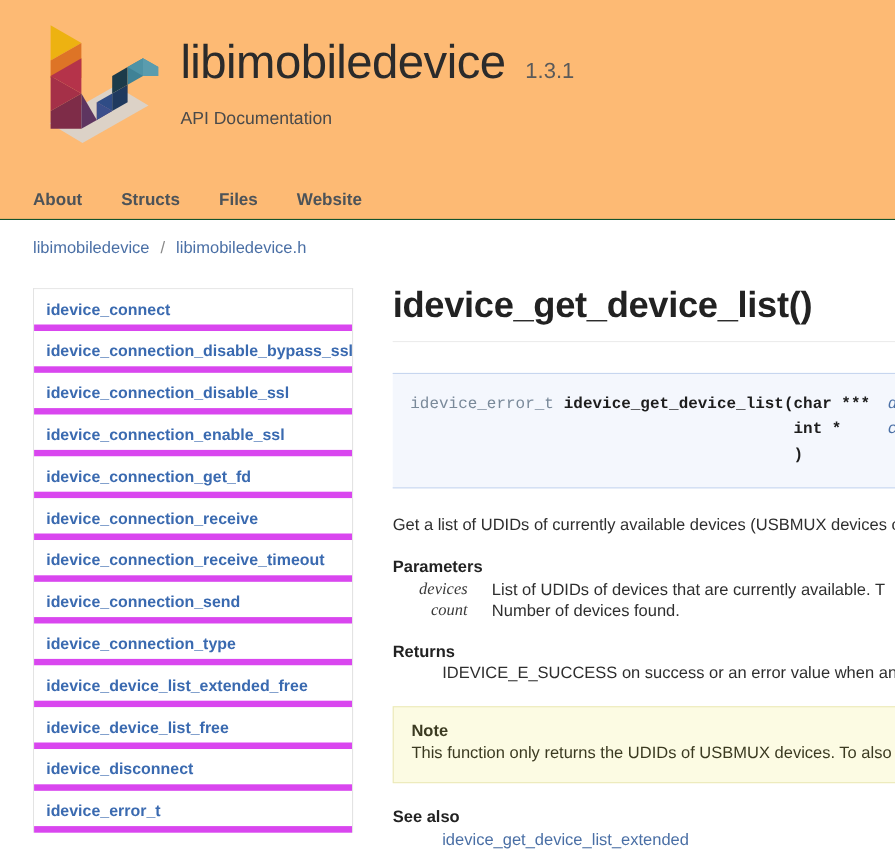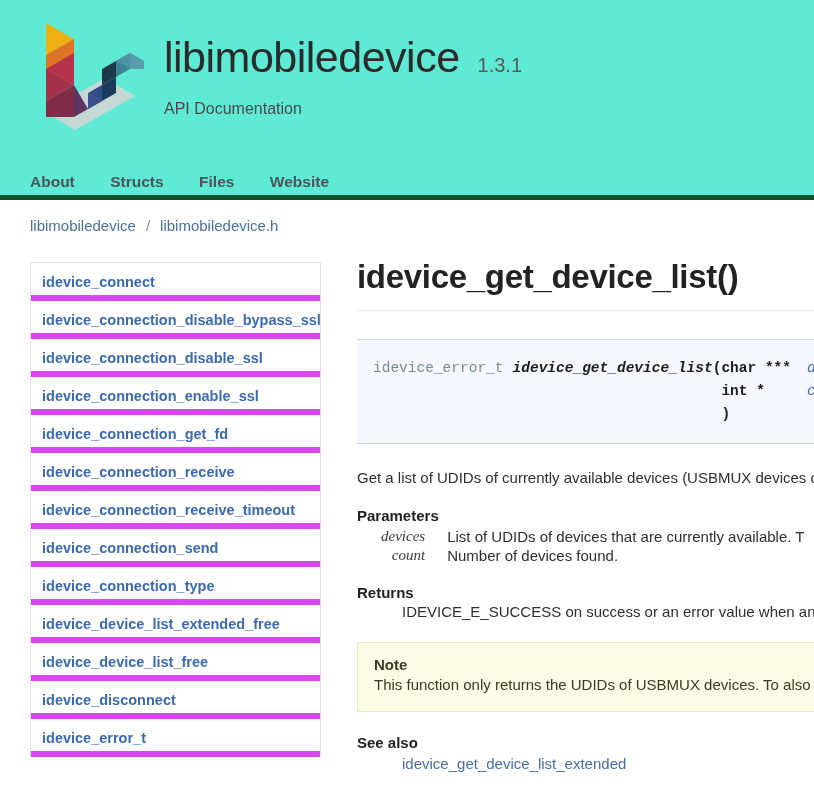--- a/index.html
+++ b/index.html
@@ -11,22 +11,22 @@
     font-family: "Liberation Sans", sans-serif;
     -webkit-font-smoothing: antialiased;
   }
 
   
   #header-band {
     position: absolute;
     top: 0; left: 0;
     width: 814px;
     height: 200px;
-    background: #5eead4;
-    border-bottom: 5px solid #14532d;
+    background: #fdba74;
+    border-bottom: 1px solid #14532d;
     padding-left: 28px;
   }
 
   #brand-row {
     position: absolute;
     top: 0; left: 0;
     height: 160px;
     width: 100%;
   }
 
@@ -164,21 +164,21 @@
     border-bottom: 1px solid #c7d6ef;
     padding: 17px 0 17px 16px;
     font-family: "Liberation Mono", monospace;
     font-size: 14.5px;
     line-height: 23px;
     white-space: nowrap;
   }
   #sig-table { border-collapse: collapse; }
   #sig-table td { padding: 0; vertical-align: top; white-space: nowrap; }
   .sig-rettype { color: #7a8a9a; }
-  .sig-fname   { color: #1d1d1d; font-weight: bold; padding-left: 9px; font-style: italic; }
+  .sig-fname   { color: #1d1d1d; font-weight: bold; padding-left: 9px; }
   .sig-paren   { color: #1d1d1d; font-weight: bold; }
   .sig-type    { color: #1d1d1d; font-weight: bold; }
   .sig-pname   { color: #4a6fa5; font-style: italic; padding-left: 16px; }
 
   
   #description {
     margin-top: 23px;
     font-size: 15px;
     color: #2e2e2e;
     line-height: 21px;

